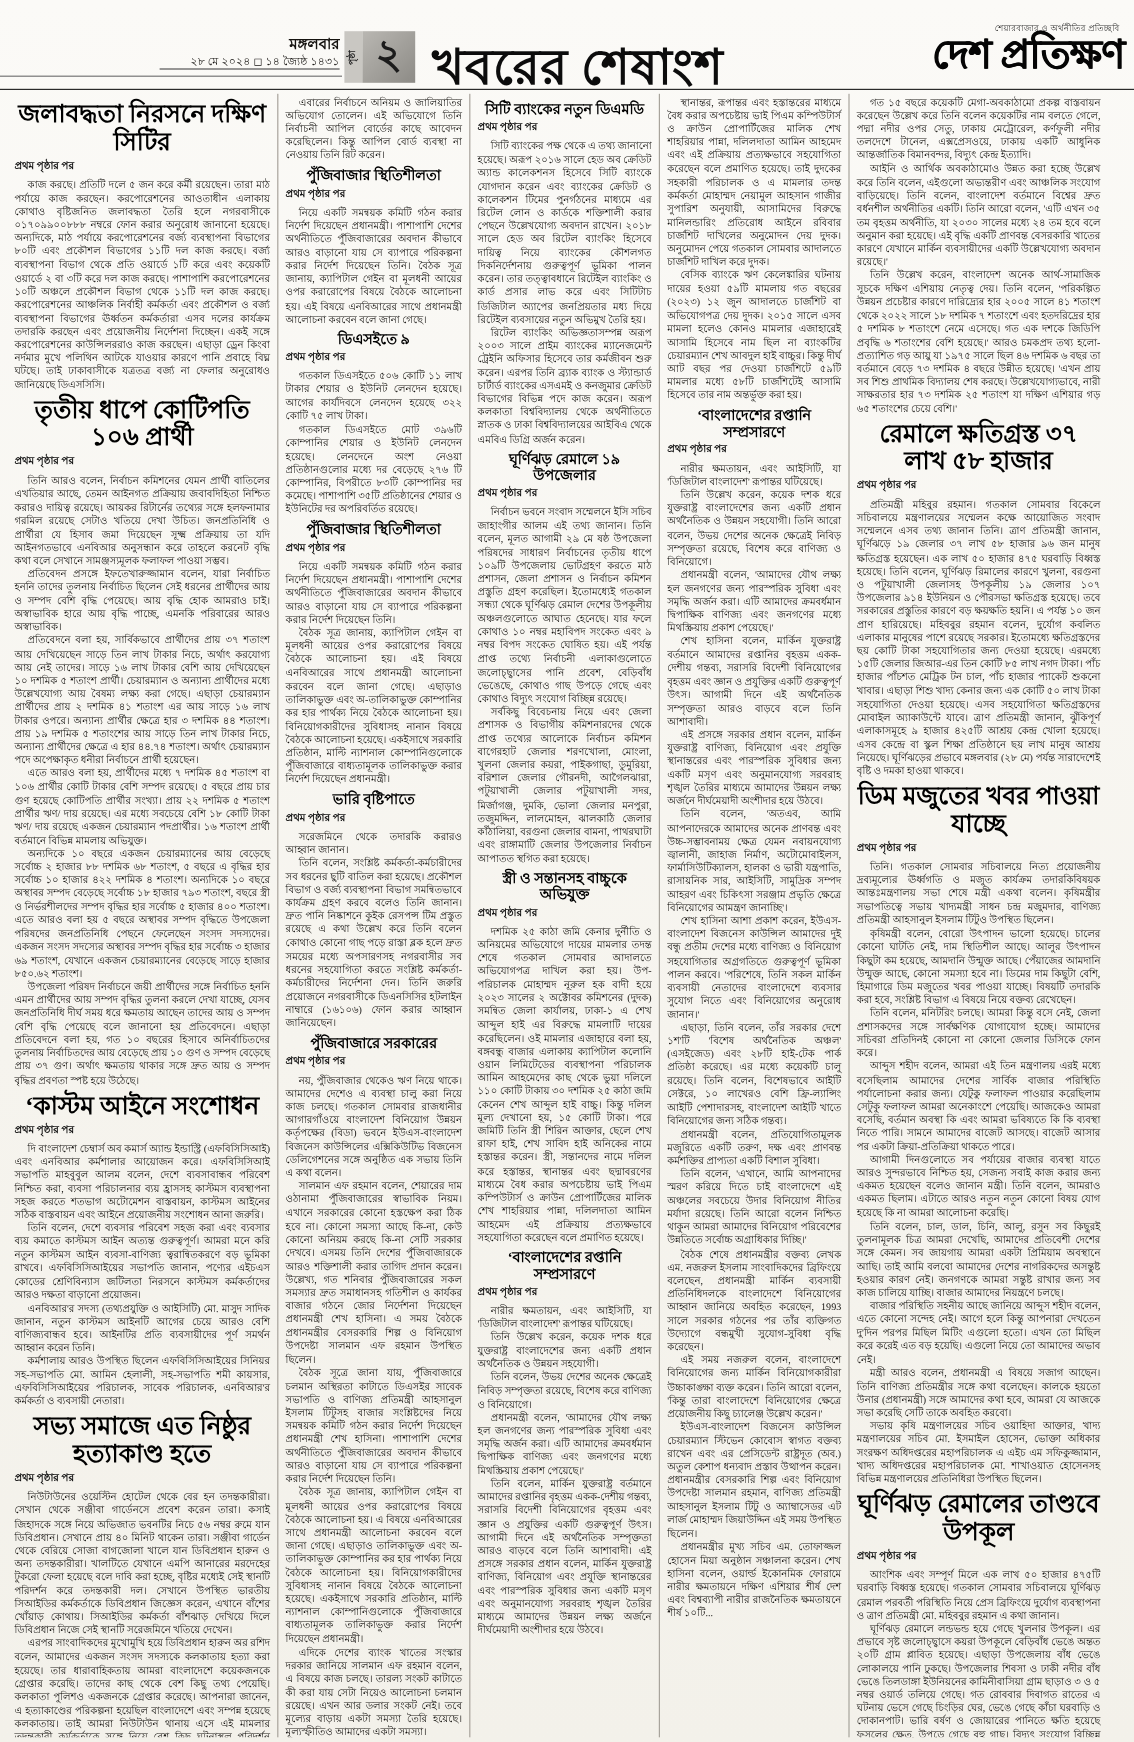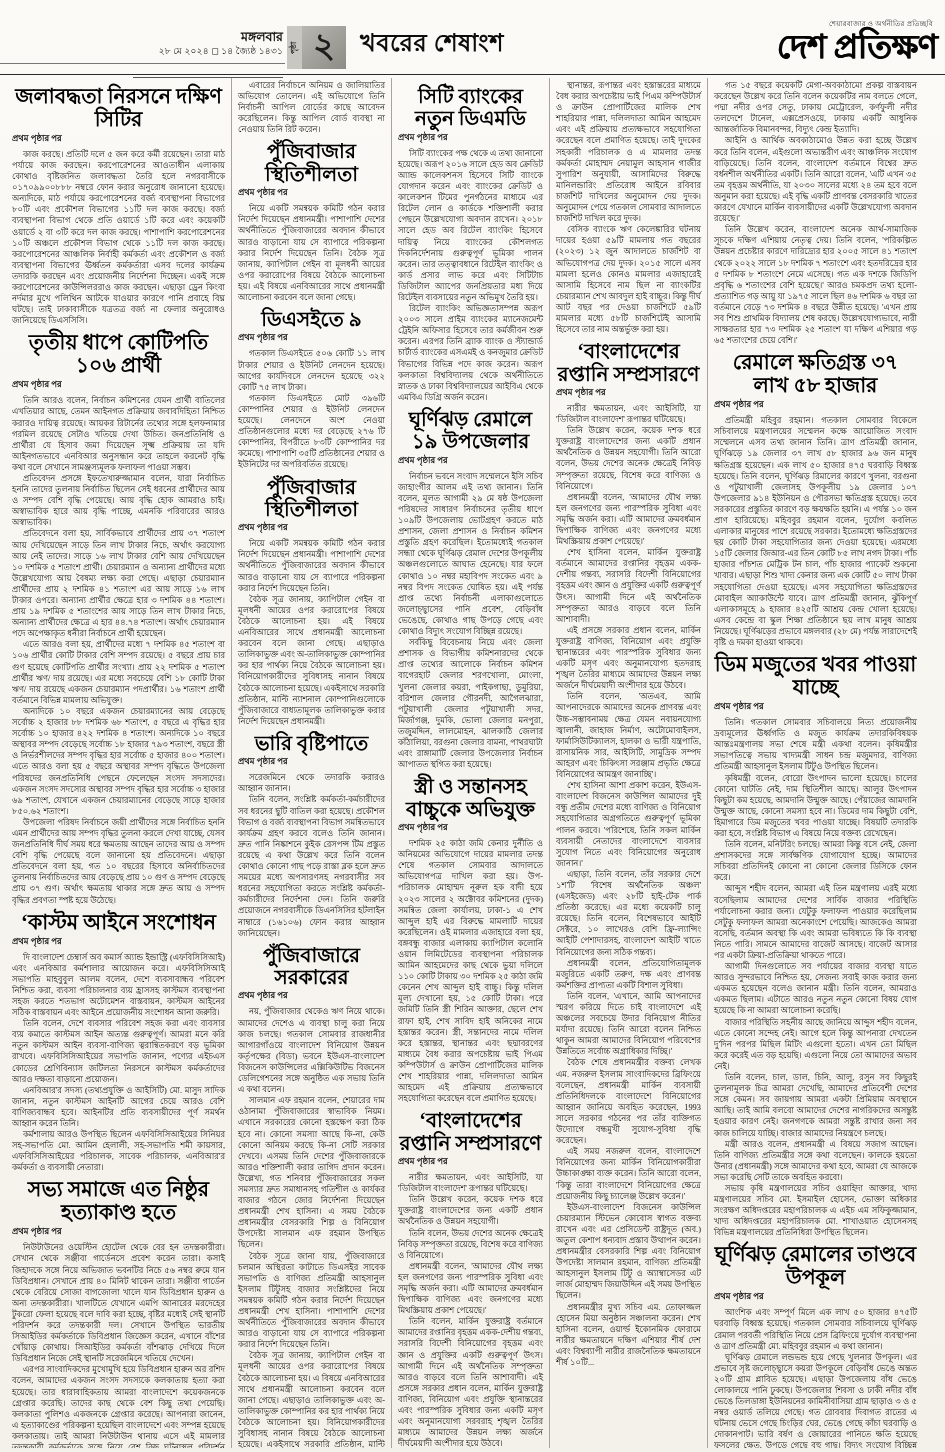--- a/index.html
+++ b/index.html
@@ -18,41 +18,41 @@
     box-sizing:border-box;
   }
   
   .masthead{
     position:absolute;top:0;left:0;right:0;height:74px;
     border-bottom:1.5px solid #2a2a2a;
   }
   .dateblock{
     position:absolute;right:662px;top:30px;width:150px;
     text-align:right;line-height:1.25;
-    border-bottom:1px solid #555;padding-bottom:20px;
+    border-bottom:1px solid #555;padding-bottom:0;
   }
   .dateblock .wd{font-weight:bold;font-size:12.5px;}
   .dateblock .dt{font-size:9px;letter-spacing:.2px;}
   .date-rule{position:absolute;left:0;top:63px;width:285px;border-top:1px solid #777;}
   .pagestrip{
     position:absolute;left:287px;top:26px;width:15px;height:43px;
     background:#c9c7c2;display:flex;align-items:center;justify-content:center;
   }
   .pagestrip span{
     font-size:7.5px;transform:rotate(-90deg);white-space:nowrap;color:#222;font-weight:bold;
   }
   .pagenum{
     position:absolute;left:302px;top:26px;width:44px;height:43px;
     background:linear-gradient(135deg,#b9b7b2 0%,#8d8b86 100%);
     display:flex;align-items:center;justify-content:center;
     font-size:34px;font-weight:bold;color:#1c1c1c;
   }
   .section-title{
     position:absolute;left:360px;top:24px;
-    font-size:24px;font-weight:bold;color:#0c0c0c;letter-spacing:.5px;
+    font-size:41px;font-weight:bold;color:#0c0c0c;letter-spacing:.5px;
     font-family:"Liberation Serif","DejaVu Serif",serif;
   }
   .logoblock{position:absolute;right:8px;top:18px;width:230px;text-align:right;}
   .logoblock .tagline{font-size:7px;color:#333;letter-spacing:.3px;margin-right:4px;}
   .logoblock .logo{
     font-size:33px;font-weight:900;color:#050505;line-height:1.05;
     letter-spacing:-.5px;text-shadow:.6px 0 #050505;
   }
   
   .columns{
@@ -68,21 +68,21 @@
   }
   .col:last-child{border-right:none;}
   .story{margin-bottom:5px;}
   .story h2{
     margin:5px 0 0 0;
     text-align:center;font-weight:bold;color:#000;
     line-height:1.12;
     font-family:Liberation Serif, serif;
   }
   .col.wide .story h2{font-size:20.5px;}
-  .col.narrow .story h2{font-size:20px;}
+  .col.narrow .story h2{font-size:12px;}
   .contlabel{
     text-align:left;font-size:8.5px;font-weight:bold;margin:1px 0 3px 0;color:#111;
   }
   .story p{
     margin:0;
     font-size:8.4px;line-height:11.1px;
     text-align:justify;text-indent:11px;
     word-break:break-word;
   }
 </style>
@@ -209,21 +209,21 @@
           <p>স্থানান্তর, রূপান্তর এবং হস্তান্তরের মাধ্যমে বৈধ করার অপচেষ্টায় ভাই পিএম কম্পিউটার্স ও ক্রাউন প্রোপার্টিজের মালিক শেখ শাহরিয়ার পান্না, দলিলদাতা আমিন আহমেদ এবং এই প্রক্রিয়ায় প্রত্যক্ষভাবে সহযোগিতা করেছেন বলে প্রমাণিত হয়েছে। তাই দুদকের সহকারী পরিচালক ও এ মামলার তদন্ত কর্মকর্তা মোহাম্মদ নেয়ামুল আহসান গাজীর সুপারিশ অনুযায়ী, আসামিদের বিরুদ্ধে মানিলন্ডারিং প্রতিরোধ আইনে রবিবার চার্জশিট দাখিলের অনুমোদন দেয় দুদক। অনুমোদন পেয়ে গতকাল সোমবার আদালতে চার্জশিট দাখিল করে দুদক।</p>
           <p>বেসিক ব্যাংকে ঋণ কেলেঙ্কারির ঘটনায় দায়ের হওয়া ৫৯টি মামলায় গত বছরের (২০২৩) ১২ জুন আদালতে চার্জশিট বা অভিযোগপত্র দেয় দুদক। ২০১৫ সালে এসব মামলা হলেও কোনও মামলার এজাহারেই আসামি হিসেবে নাম ছিল না ব্যাংকটির চেয়ারম্যান শেখ আবদুল হাই বাচ্চুর। কিন্তু দীর্ঘ আট বছর পর দেওয়া চার্জশিটে ৫৯টি মামলার মধ্যে ৫৮টি চার্জশিটেই আসামি হিসেবে তার নাম অন্তর্ভুক্ত করা হয়।</p>
         </section>
         <section class="story">
           <h2>‘বাংলাদেশের রপ্তানি সম্প্রসারণে</h2>
           <div class="contlabel">প্রথম পৃষ্ঠার পর</div>
           <p>নারীর ক্ষমতায়ন, এবং আইসিটি, যা 'ডিজিটাল বাংলাদেশ' রূপান্তর ঘটিয়েছে।</p>
           <p>তিনি উল্লেখ করেন, কয়েক দশক ধরে যুক্তরাষ্ট্র বাংলাদেশের জন্য একটি প্রধান অর্থনৈতিক ও উন্নয়ন সহযোগী। তিনি আরো বলেন, উভয় দেশের অনেক ক্ষেত্রেই নিবিড় সম্পৃক্ততা রয়েছে, বিশেষ করে বাণিজ্য ও বিনিয়োগে।</p>
           <p>প্রধানমন্ত্রী বলেন, 'আমাদের যৌথ লক্ষ্য হল জনগণের জন্য পারস্পরিক সুবিধা এবং সমৃদ্ধি অর্জন করা। এটি আমাদের ক্রমবর্ধমান দ্বিপাক্ষিক বাণিজ্য এবং জনগণের মধ্যে মিথস্ক্রিয়ায় প্রকাশ পেয়েছে।'</p>
           <p>শেখ হাসিনা বলেন, মার্কিন যুক্তরাষ্ট্র বর্তমানে আমাদের রপ্তানির বৃহত্তম একক-দেশীয় গন্তব্য, সরাসরি বিদেশী বিনিয়োগের বৃহত্তম এবং জ্ঞান ও প্রযুক্তির একটি গুরুত্বপূর্ণ উৎস। আগামী দিনে এই অর্থনৈতিক সম্পৃক্ততা আরও বাড়বে বলে তিনি আশাবাদী।</p>
-          <p>এই প্রসঙ্গে সরকার প্রধান বলেন, মার্কিন যুক্তরাষ্ট্র বাণিজ্য, বিনিয়োগ এবং প্রযুক্তি স্থানান্তরের এবং পারস্পরিক সুবিধার জন্য একটি মসৃণ এবং অনুমানযোগ্য হতদরাহ শৃঙ্খল তৈরির মাধ্যমে আমাদের উন্নয়ন লক্ষ্য অর্জনে দীর্ঘমেয়াদী অংশীদার হয়ে উঠবে।</p>
+          <p>এই প্রসঙ্গে সরকার প্রধান বলেন, মার্কিন যুক্তরাষ্ট্র বাণিজ্য, বিনিয়োগ এবং প্রযুক্তি স্থানান্তরের এবং পারস্পরিক সুবিধার জন্য একটি মসৃণ এবং অনুমানযোগ্য সরবরাহ শৃঙ্খল তৈরির মাধ্যমে আমাদের উন্নয়ন লক্ষ্য অর্জনে দীর্ঘমেয়াদী অংশীদার হয়ে উঠবে।</p>
           <p>তিনি বলেন, 'অতএব, আমি আপনাদেরকে আমাদের অনেক প্রাণবন্ত এবং উচ্চ-সম্ভাবনাময় ক্ষেত্র যেমন নবায়নযোগ্য জ্বালানী, জাহাজ নির্মাণ, অটোমোবাইলস, ফার্মাসিউটিক্যালস, হালকা ও ভারী যন্ত্রপাতি, রাসায়নিক সার, আইসিটি, সামুদ্রিক সম্পদ আহরণ এবং চিকিৎসা সরঞ্জাম প্রভৃতি ক্ষেত্রে বিনিয়োগের আমন্ত্রণ জানাচ্ছি'।</p>
           <p>শেখ হাসিনা আশা প্রকাশ করেন, ইউএস-বাংলাদেশ বিজনেস কাউন্সিল আমাদের দুই বন্ধু প্রতীম দেশের মধ্যে বাণিজ্য ও বিনিয়োগ সহযোগিতার অগ্রগতিতে গুরুত্বপূর্ণ ভূমিকা পালন করবে। 'পরিশেষে, তিনি সকল মার্কিন ব্যবসায়ী নেতাদের বাংলাদেশে ব্যবসার সুযোগ নিতে এবং বিনিয়োগের অনুরোধ জানান।'</p>
           <p>এছাড়া, তিনি বলেন, তাঁর সরকার দেশে ১শ'টি 'বিশেষ অর্থনৈতিক অঞ্চল' (এসইজেড) এবং ২৮টি হাই-টেক পার্ক প্রতিষ্ঠা করেছে। এর মধ্যে কয়েকটি চালু রয়েছে। তিনি বলেন, বিশেষভাবে আইটি সেক্টরে, ১০ লাখেরও বেশি ফ্রি-ল্যান্সিং আইটি পেশাদারসহ, বাংলাদেশ আইটি খাতে বিনিয়োগের জন্য সঠিক গন্তব্য।</p>
           <p>প্রধানমন্ত্রী বলেন, প্রতিযোগিতামূলক মজুরিতে একটি তরুণ, দক্ষ এবং প্রাণবন্ত কর্মশক্তির প্রাপ্যতা একটি বিশাল সুবিধা।</p>
           <p>তিনি বলেন, 'এখানে, আমি আপনাদের স্মরণ করিয়ে দিতে চাই বাংলাদেশে এই অঞ্চলের সবচেয়ে উদার বিনিয়োগ নীতির মর্যাদা রয়েছে। তিনি আরো বলেন নিশ্চিত থাকুন আমরা আমাদের বিনিয়োগ পরিবেশের উন্নতিতে সর্বোচ্চ অগ্রাধিকার দিচ্ছি।'</p>
           <p>বৈঠক শেষে প্রধানমন্ত্রীর বক্তব্য লেখক এম. নজরুল ইসলাম সাংবাদিকদের ব্রিফিংয়ে বলেছেন, প্রধানমন্ত্রী মার্কিন ব্যবসায়ী প্রতিনিধিদলকে বাংলাদেশে বিনিয়োগের আহ্বান জানিয়ে অবহিত করেছেন, 1993 সালে সরকার গঠনের পর তাঁর ব্যক্তিগত উদ্যোগে বন্ধমুখী সুযোগ-সুবিধা বৃদ্ধি করেছেন।</p>
           <p>এই সময় নজরুল বলেন, বাংলাদেশে বিনিয়োগের জন্য মার্কিন বিনিয়োগকারীরা উচ্চাকাঙ্ক্ষা ব্যক্ত করেন। তিনি আরো বলেন, 'কিন্তু তারা বাংলাদেশে বিনিয়োগের ক্ষেত্রে প্রয়োজনীয় কিছু চ্যালেঞ্জ উল্লেখ করেন।'</p>
           <p>ইউএস-বাংলাদেশ বিজনেস কাউন্সিল চেয়ারম্যান স্টিভেন কোবোস স্বাগত বক্তব্য রাখেন এবং এর প্রেসিডেন্ট রাষ্ট্রদূত (অব.) অতুল কেশাপ ধন্যবাদ প্রস্তাব উত্থাপন করেন। প্রধানমন্ত্রীর বেসরকারি শিল্প এবং বিনিয়োগ উপদেষ্টা সালমান রহমান, বাণিজ্য প্রতিমন্ত্রী আহসানুল ইসলাম টিটু ও অ্যাম্বাসেডর এট লার্জ মোহাম্মদ জিয়াউদ্দিন এই সময় উপস্থিত ছিলেন।</p>
           <p>প্রধানমন্ত্রীর মুখ্য সচিব এম. তোফাজ্জল হোসেন মিয়া অনুষ্ঠান সঞ্চালনা করেন। শেখ হাসিনা বলেন, ওয়ার্ল্ড ইকোনমিক ফোরামে নারীর ক্ষমতায়নে দক্ষিণ এশিয়ার শীর্ষ দেশ এবং বিশ্বব্যাপী নারীর রাজনৈতিক ক্ষমতায়নে শীর্ষ ১০টি...</p>
         </section>
@@ -240,22 +240,22 @@
           <p>প্রতিমন্ত্রী মহিবুর রহমান। গতকাল সোমবার বিকেলে সচিবালয়ে মন্ত্রণালয়ের সম্মেলন কক্ষে আয়োজিত সংবাদ সম্মেলনে এসব তথ্য জানান তিনি। ত্রাণ প্রতিমন্ত্রী জানান, ঘূর্ণিঝড়ে ১৯ জেলার ৩৭ লাখ ৫৮ হাজার ৯৬ জন মানুষ ক্ষতিগ্রস্ত হয়েছেন। এক লাখ ৫০ হাজার ৪৭৫ ঘরবাড়ি বিধ্বস্ত হয়েছে। তিনি বলেন, ঘূর্ণিঝড় রিমালের কারণে খুলনা, বরগুনা ও পটুয়াখালী জেলাসহ উপকূলীয় ১৯ জেলার ১০৭ উপজেলার ৯১৪ ইউনিয়ন ও পৌরসভা ক্ষতিগ্রস্ত হয়েছে। তবে সরকারের প্রস্তুতির কারণে বড় ক্ষয়ক্ষতি হয়নি। এ পর্যন্ত ১০ জন প্রাণ হারিয়েছে। মহিববুর রহমান বলেন, দুর্যোগ কবলিত এলাকার মানুষের পাশে রয়েছে সরকার। ইতোমধ্যে ক্ষতিগ্রস্তদের ছয় কোটি টাকা সহযোগিতার জন্য দেওয়া হয়েছে। এরমধ্যে ১৫টি জেলার জিআর-এর তিন কোটি ৮৫ লাখ নগদ টাকা। পাঁচ হাজার পাঁচশত মেট্রিক টন চাল, পাঁচ হাজার প্যাকেট শুকনো খাবার। এছাড়া শিশু খাদ্য কেনার জন্য এক কোটি ৫০ লাখ টাকা সহযোগিতা দেওয়া হয়েছে। এসব সহযোগিতা ক্ষতিগ্রস্তদের মোবাইল অ্যাকাউন্টে যাবে। ত্রাণ প্রতিমন্ত্রী জানান, ঝুঁকিপূর্ণ এলাকাসমূহে ৯ হাজার ৪২৫টি আশ্রয় কেন্দ্র খোলা হয়েছে। এসব কেন্দ্রে বা স্কুল শিক্ষা প্রতিষ্ঠানে ছয় লাখ মানুষ আশ্রয় নিয়েছে। ঘূর্ণিঝড়ের প্রভাবে মঙ্গলবার (২৮ মে) পর্যন্ত সারাদেশেই বৃষ্টি ও দমকা হাওয়া থাকবে।</p>
         </section>
         <section class="story">
           <h2>ডিম মজুতের খবর পাওয়া যাচ্ছে</h2>
           <div class="contlabel">প্রথম পৃষ্ঠার পর</div>
           <p>তিনি। গতকাল সোমবার সচিবালয়ে নিত্য প্রয়োজনীয় দ্রব্যমূল্যের ঊর্ধ্বগতি ও মজুত কার্যক্রম তদারকিবিষয়ক আন্তঃমন্ত্রণালয় সভা শেষে মন্ত্রী একথা বলেন। কৃষিমন্ত্রীর সভাপতিত্বে সভায় খাদ্যমন্ত্রী সাধন চন্দ্র মজুমদার, বাণিজ্য প্রতিমন্ত্রী আহসানুল ইসলাম টিটুও উপস্থিত ছিলেন।</p>
           <p>কৃষিমন্ত্রী বলেন, বোরো উৎপাদন ভালো হয়েছে। চালের কোনো ঘাটতি নেই, দাম স্থিতিশীল আছে। আলুর উৎপাদন কিছুটা কম হয়েছে, আমদানি উন্মুক্ত আছে। পেঁয়াজের আমদানি উন্মুক্ত আছে, কোনো সমস্যা হবে না। ডিমের দাম কিছুটা বেশি, হিমাগারে ডিম মজুতের খবর পাওয়া যাচ্ছে। বিষয়টি তদারকি করা হবে, সংশ্লিষ্ট বিভাগ এ বিষয়ে নিয়ে বক্তব্য রেখেছেন।</p>
           <p>তিনি বলেন, মনিটরিং চলছে। আমরা কিন্তু বসে নেই, জেলা প্রশাসকদের সঙ্গে সার্বক্ষণিক যোগাযোগ হচ্ছে। আমাদের সচিবরা প্রতিদিনই কোনো না কোনো জেলার ডিসিকে ফোন করে।</p>
           <p>আব্দুস শহীদ বলেন, আমরা এই তিন মন্ত্রণালয় এরই মধ্যে বসেছিলাম আমাদের দেশের সার্বিক বাজার পরিস্থিতি পর্যালোচনা করার জন্য। যেটুকু ফলাফল পাওয়ার করেছিলাম সেটুকু ফলাফল আমরা অনেকাংশে পেয়েছি। আজকেও আমরা বসেছি, বর্তমান অবস্থা কি এবং আমরা ভবিষ্যতে কি কি ব্যবস্থা নিতে পারি। সামনে আমাদের বাজেট আসছে। বাজেট আসার পর একটা ক্রিয়া-প্রতিক্রিয়া থাকতে পারে।</p>
           <p>আগামী দিনগুলোতে সব পর্যায়ের বাজার ব্যবস্থা যাতে আরও সুন্দরভাবে নিশ্চিত হয়, সেজন্য সবাই কাজ করার জন্য একমত হয়েছেন বলেও জানান মন্ত্রী। তিনি বলেন, আমরাও একমত ছিলাম। এটাতে আরও নতুন নতুন কোনো বিষয় যোগ হয়েছে কি না আমরা আলোচনা করেছি।</p>
+          <p>তিনি বলেন, চাল, ডাল, চিনি, আলু, রসুন সব কিছুরই তুলনামূলক চিত্র আমরা দেখেছি, আমাদের প্রতিবেশী দেশের সঙ্গে কেমন। সব জায়গায় আমরা একটা প্রিমিয়াম অবস্থানে আছি। তাই আমি বলবো আমাদের দেশের নাগরিকদের অসন্তুষ্ট হওয়ার কারণ নেই। জনগণকে আমরা সন্তুষ্ট রাখার জন্য সব কাজ চালিয়ে যাচ্ছি। বাজার আমাদের নিয়ন্ত্রণে চলছে।</p>
           <p>বাজার পরিস্থিতি সহনীয় আছে জানিয়ে আব্দুস শহীদ বলেন, এতে কোনো সন্দেহ নেই। আগে হলে কিন্তু আপনারা দেখতেন দু'দিন পরপর মিছিল মিটিং এগুলো হতো। এখন তো মিছিল করে করেই এত বড় হয়েছি। এগুলো নিয়ে তো আমাদের অভাব নেই।</p>
-          <p>তিনি বলেন, চাল, ডাল, চিনি, আলু, রসুন সব কিছুরই তুলনামূলক চিত্র আমরা দেখেছি, আমাদের প্রতিবেশী দেশের সঙ্গে কেমন। সব জায়গায় আমরা একটা প্রিমিয়াম অবস্থানে আছি। তাই আমি বলবো আমাদের দেশের নাগরিকদের অসন্তুষ্ট হওয়ার কারণ নেই। জনগণকে আমরা সন্তুষ্ট রাখার জন্য সব কাজ চালিয়ে যাচ্ছি। বাজার আমাদের নিয়ন্ত্রণে চলছে।</p>
           <p>মন্ত্রী আরও বলেন, প্রধানমন্ত্রী এ বিষয়ে সজাগ আছেন। তিনি বাণিজ্য প্রতিমন্ত্রীর সঙ্গে কথা বলেছেন। কালকে হয়তো উনার (প্রধানমন্ত্রী) সঙ্গে আমাদের কথা হবে, আমরা যে আজকে সভা করেছি সেটি তাকে অবহিত করবো।</p>
           <p>সভায় কৃষি মন্ত্রণালয়ের সচিব ওয়াহিদা আক্তার, খাদ্য মন্ত্রণালয়ের সচিব মো. ইসমাইল হোসেন, ভোক্তা অধিকার সংরক্ষণ অধিদপ্তরের মহাপরিচালক এ এইচ এম সফিকুজ্জামান, খাদ্য অধিদপ্তরের মহাপরিচালক মো. শাখাওয়াত হোসেনসহ বিভিন্ন মন্ত্রণালয়ের প্রতিনিধিরা উপস্থিত ছিলেন।</p>
         </section>
         <section class="story">
           <h2>ঘূর্ণিঝড় রেমালের তাণ্ডবে উপকূল</h2>
           <div class="contlabel">প্রথম পৃষ্ঠার পর</div>
           <p>আংশিক এবং সম্পূর্ণ মিলে এক লাখ ৫০ হাজার ৪৭৫টি ঘরবাড়ি বিধ্বস্ত হয়েছে। গতকাল সোমবার সচিবালয়ে ঘূর্ণিঝড় রেমাল পরবর্তী পরিস্থিতি নিয়ে প্রেস ব্রিফিংয়ে দুর্যোগ ব্যবস্থাপনা ও ত্রাণ প্রতিমন্ত্রী মো. মহিববুর রহমান এ কথা জানান।</p>
           <p>ঘূর্ণিঝড় রেমালে লন্ডভন্ড হয়ে গেছে খুলনার উপকূল। এর প্রভাবে সৃষ্ট জলোচ্ছ্বাসে কয়রা উপকূলে বেড়িবাঁধ ভেঙে অন্তত ২০টি গ্রাম প্লাবিত হয়েছে। এছাড়া উপজেলায় বাঁধ ভেঙে লোকালয়ে পানি ঢুকছে। উপজেলার শিবসা ও ঢাকী নদীর বাঁধ ভেঙে তিলডাঙ্গা ইউনিয়নের কামিনীবাসিয়া গ্রাম ছাড়াও ৩ ও ৫ নম্বর ওয়ার্ড তলিয়ে গেছে। গত রোববার দিবাগত রাতের এ ঘটনায় ভেসে গেছে চিংড়ির ঘের, ভেঙে গেছে কাঁচা ঘরবাড়ি ও দোকানপাট। ভারি বর্ষণ ও জোয়ারের পানিতে ক্ষতি হয়েছে ফসলের ক্ষেত, উপড়ে গেছে বহু গাছ। বিদ্যুৎ সংযোগ বিচ্ছিন্ন হয়ে আছে অনেক এলাকা। এছাড়া, ঘূর্ণিঝড়ের প্রভাবে ভারি বৃষ্টিতে প্লাবিত হয়েছে খুলনা নগরীর নিম্নাঞ্চল। ঝড়ে নগরীর বিভিন্ন এলাকায় অসংখ্য গাছ উপড়ে পড়েছে। বাঁধের দুপাশে বিভিন্ন প্রতিষ্ঠানের সাইনবোর্ড ও বিলবোর্ড ভেঙে বিদ্যুৎ সংযোগ বিচ্ছিন্ন হয়ে গেছে।</p>
         </section>
       </div>

